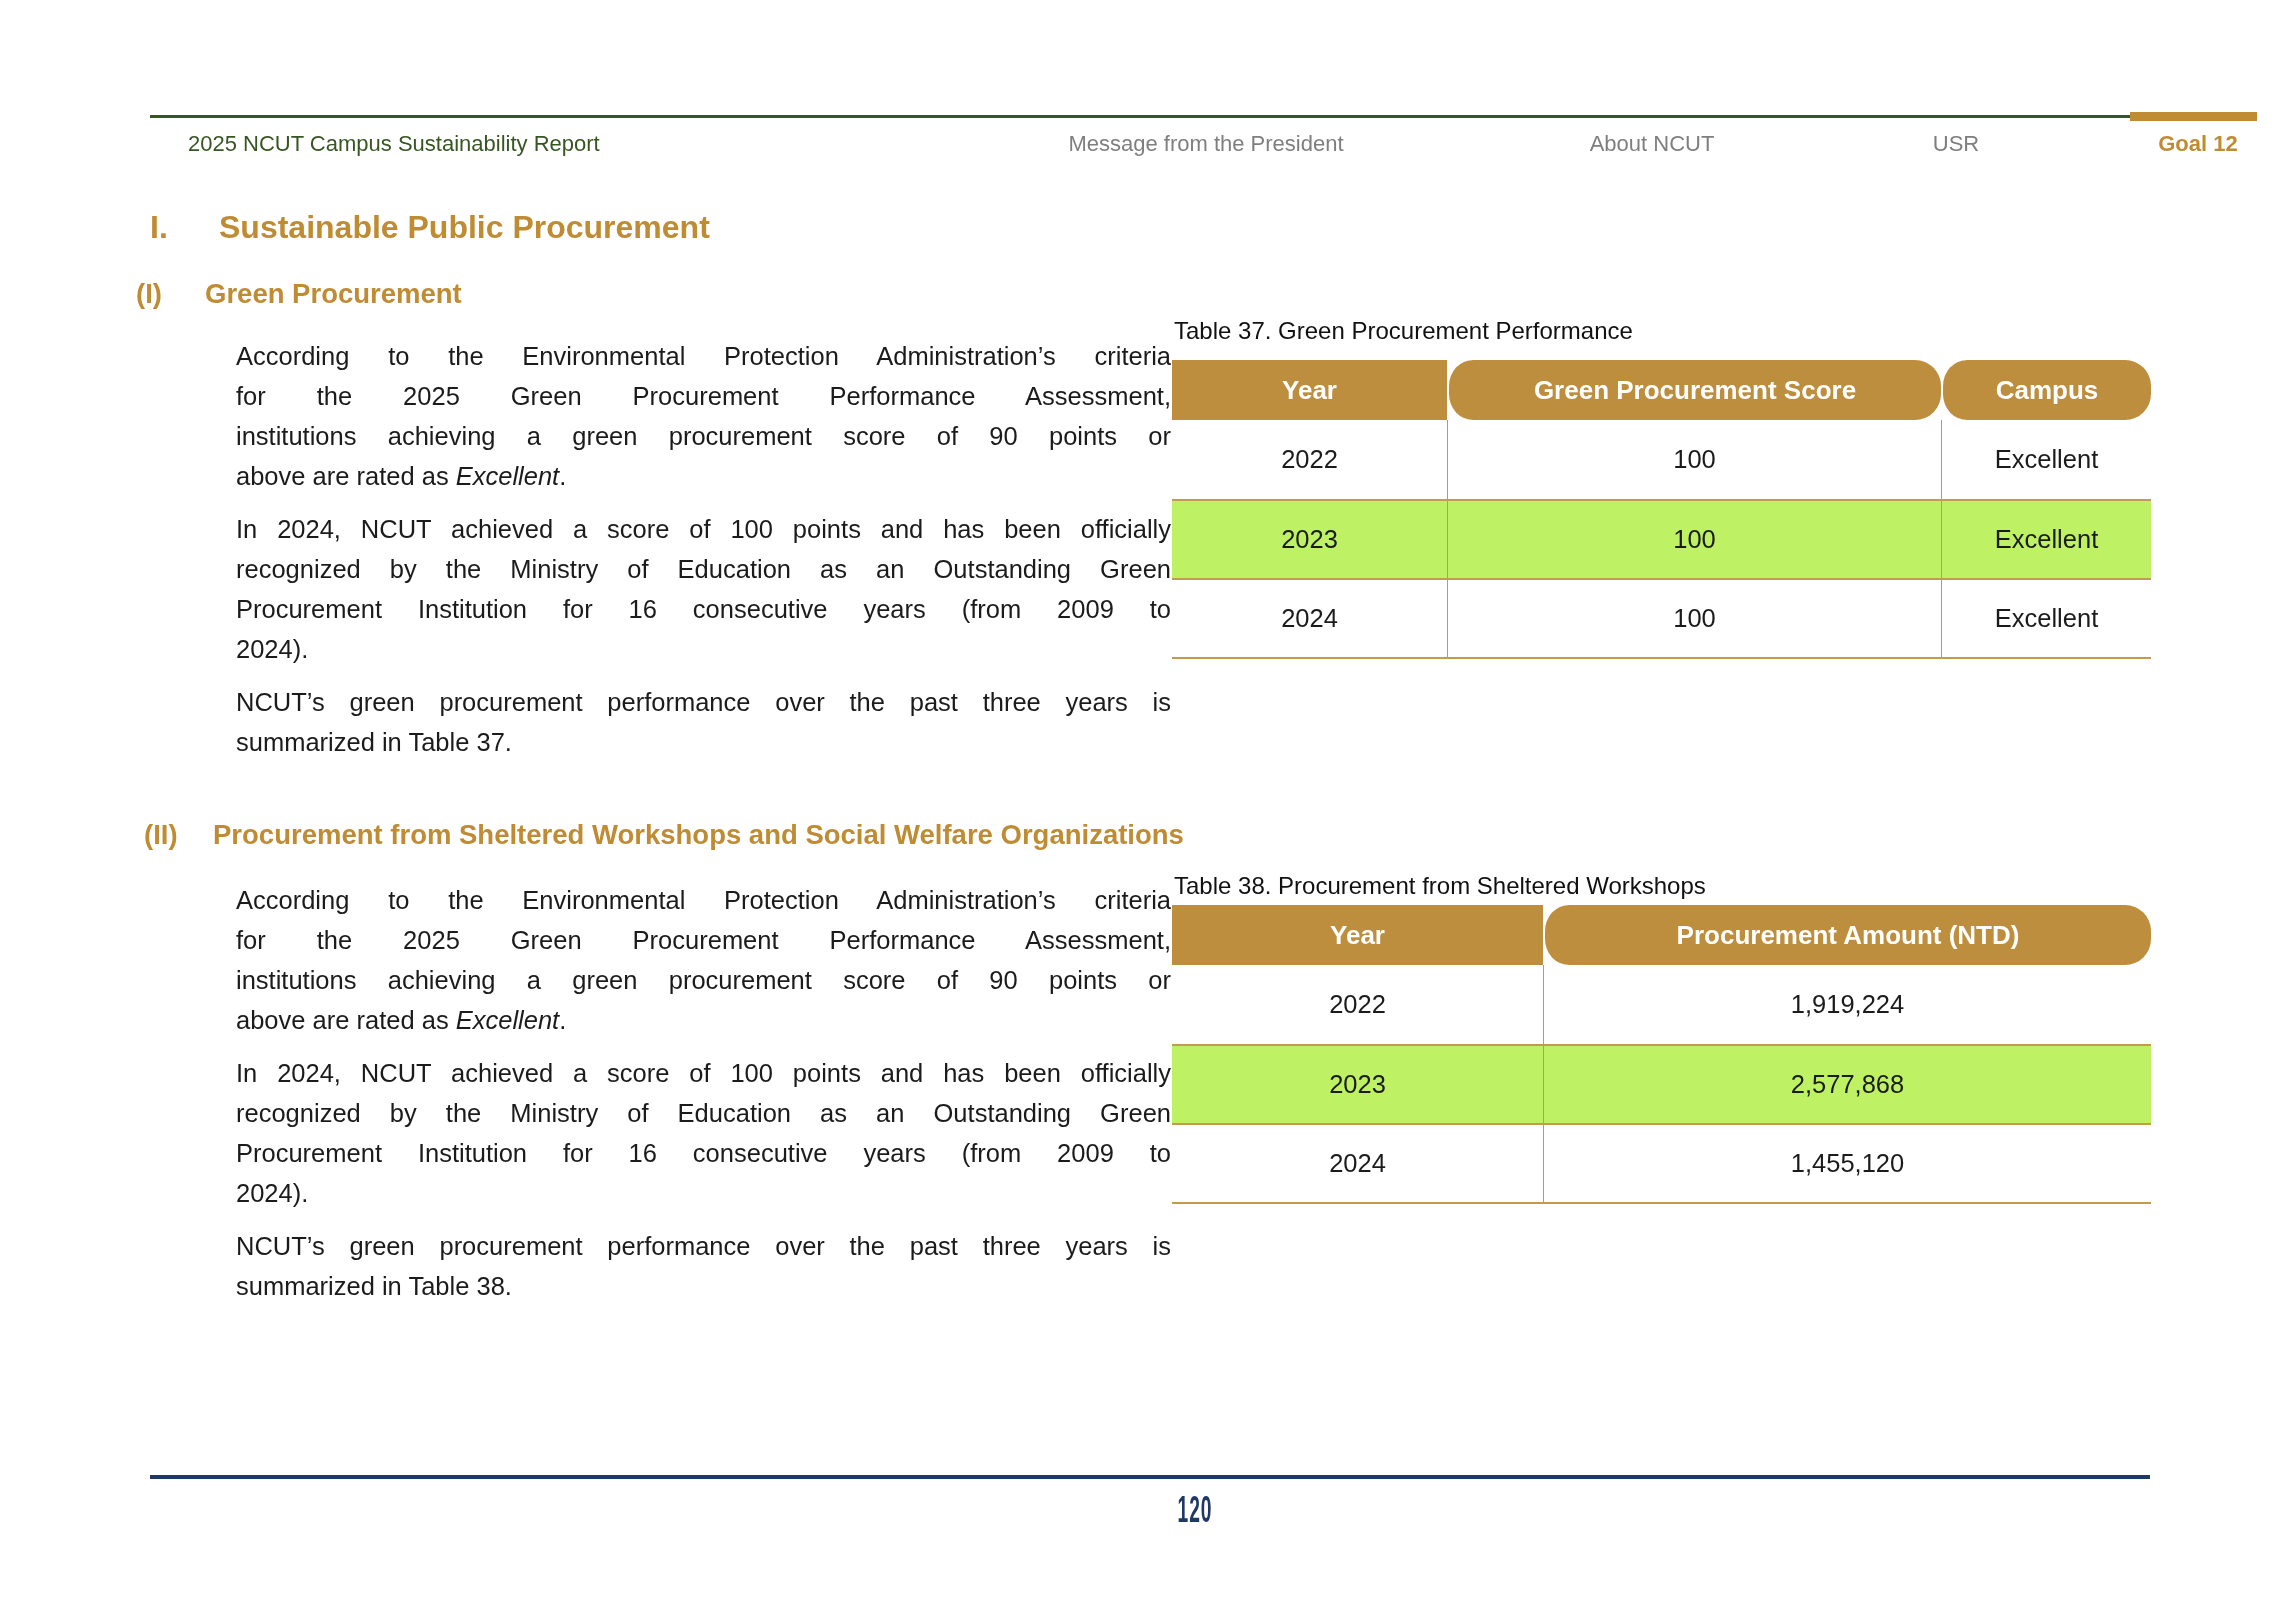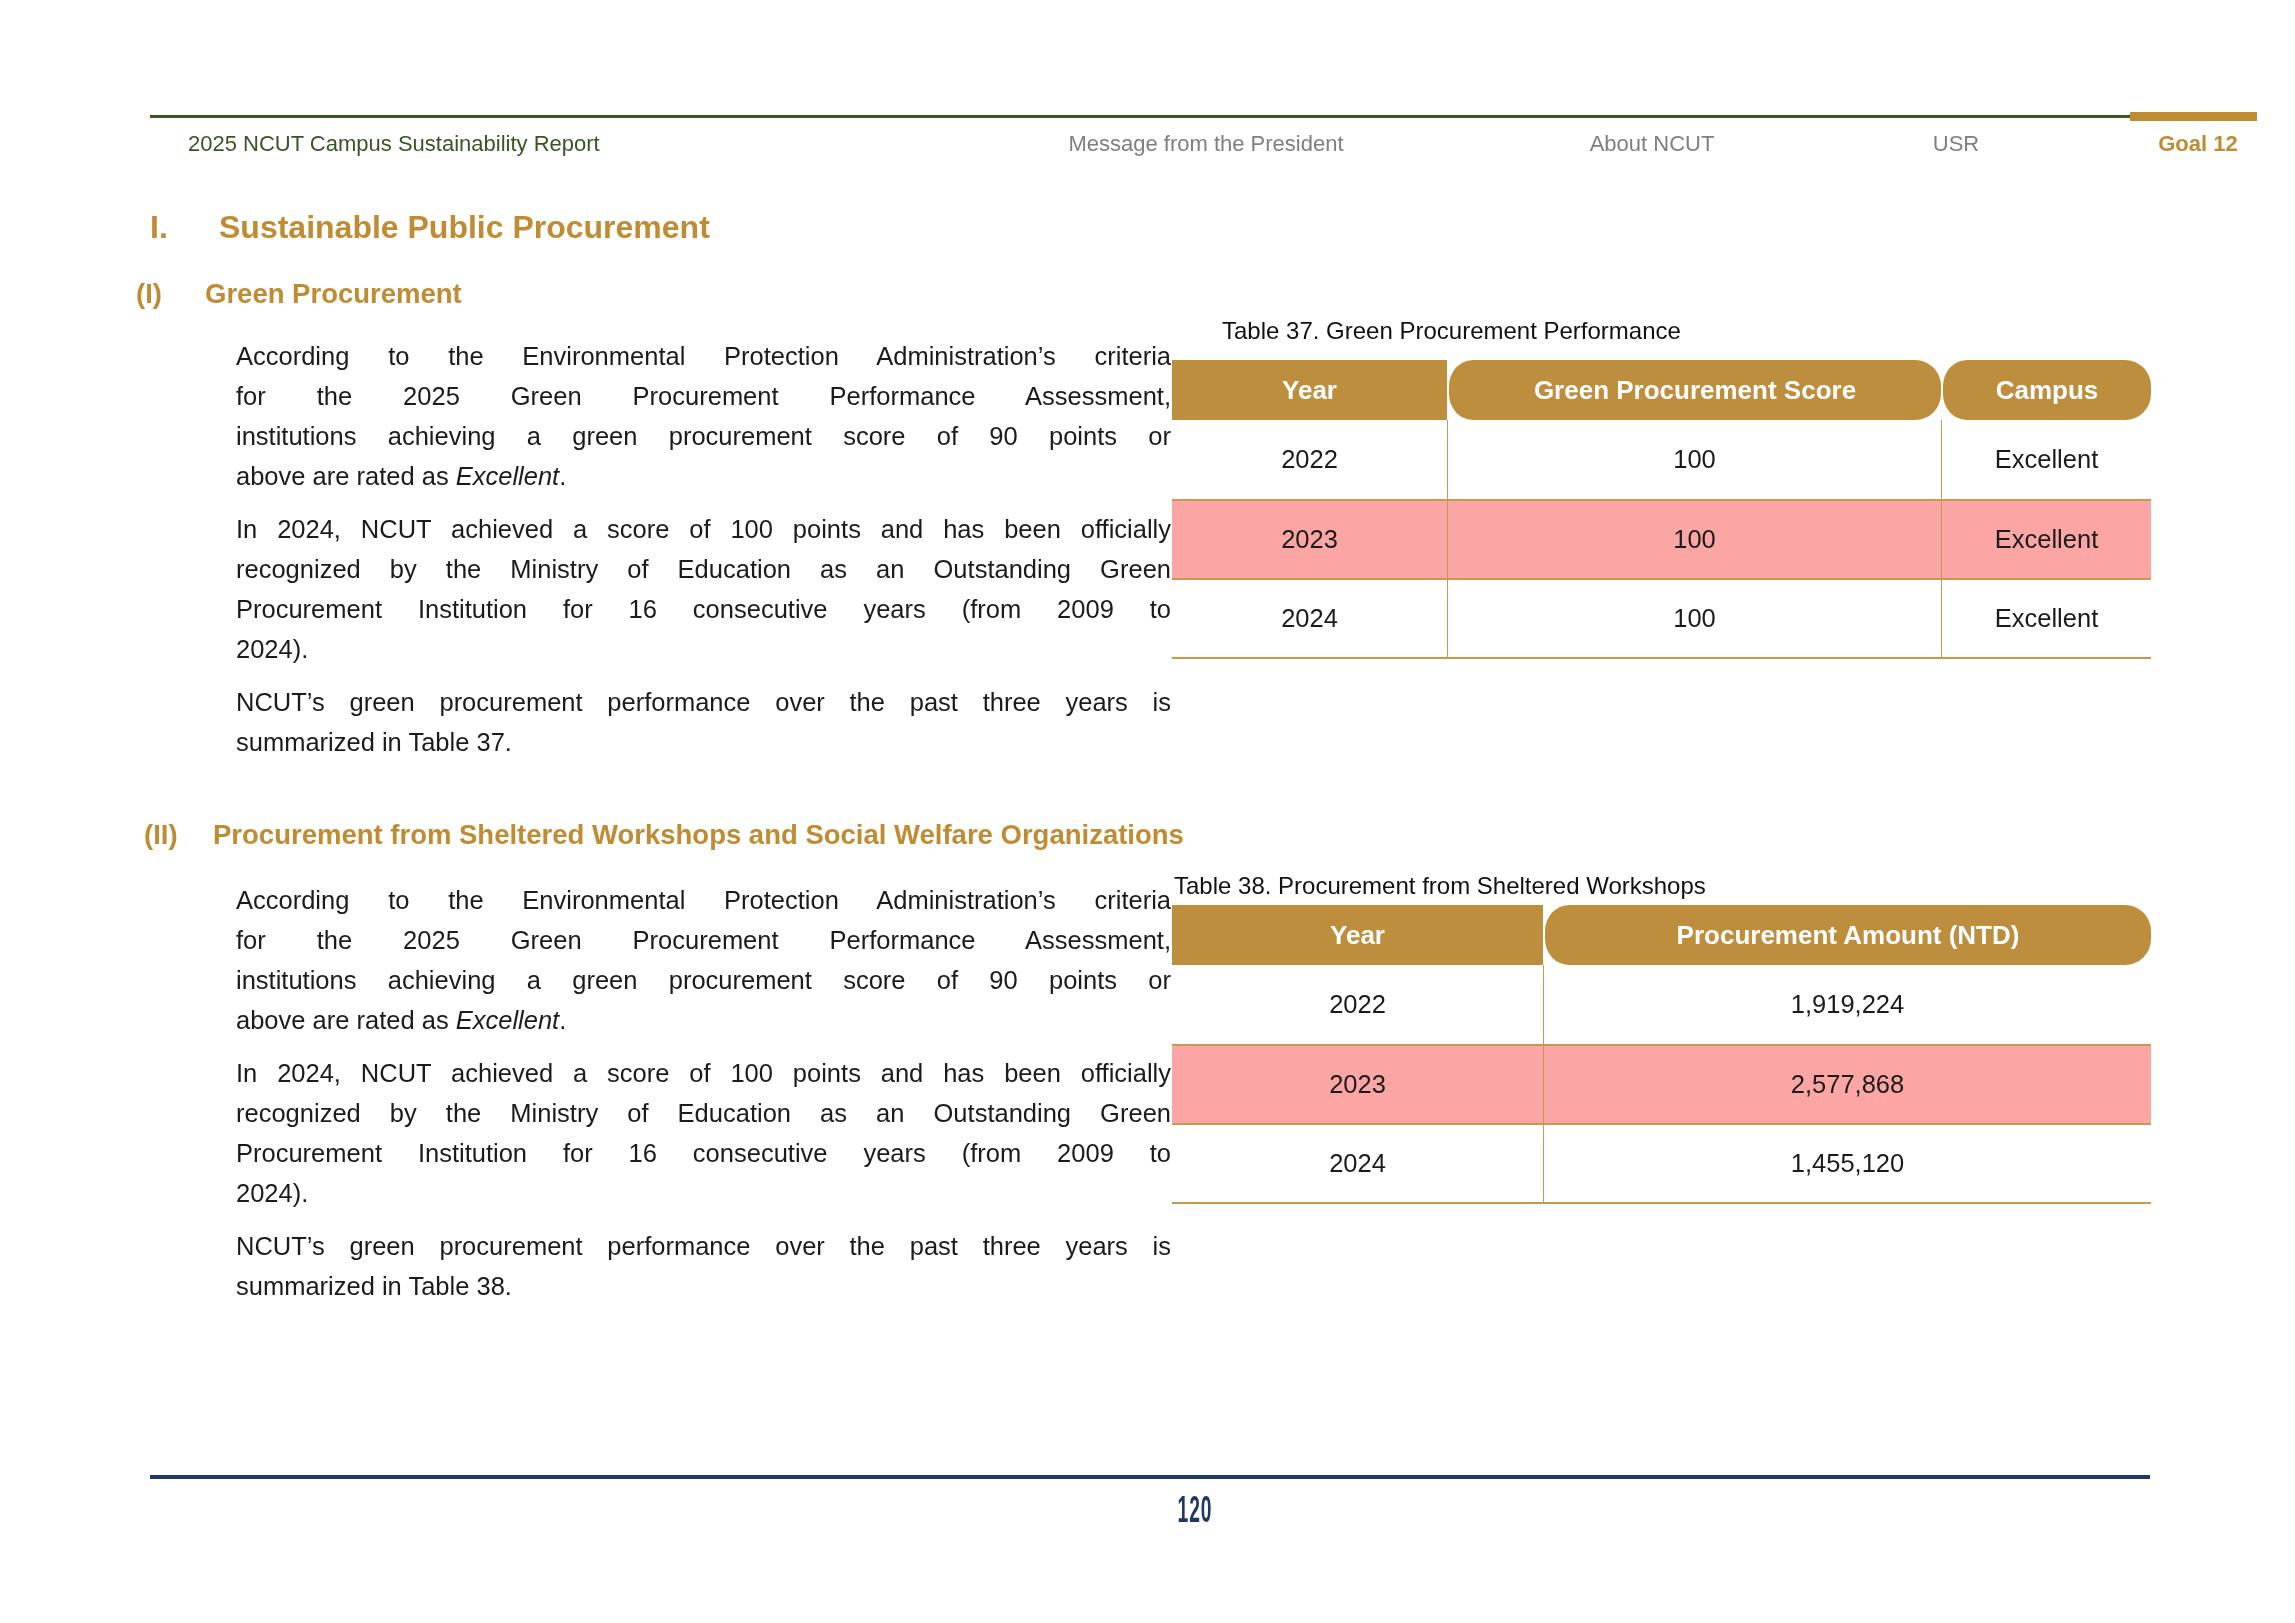--- a/index.html
+++ b/index.html
@@ -30,36 +30,36 @@
   .textcol { position:absolute; left:236px; width:935px; font-size:25.5px; color:#1b1b1b; }
   .textcol.s1 { top:336px; }
   .textcol.s2 { top:880px; }
   .para { margin:0 0 13px 0; }
   .jline { line-height:40px; text-align:justify; text-align-last:justify; }
   .jline.last { text-align-last:left; }
   .it { font-style:italic; }
 
   
   .tcaption { position:absolute; left:1174px; font-size:24px; line-height:29px; color:#111; white-space:nowrap; }
-  .cap37 { top:316px;margin-left:48px; }
+  .cap37 { top:316px; }
   .cap38 { top:871px; }
 
   .tbl { position:absolute; left:1172px; width:979px; border-bottom:2.6px solid #C49A4E; }
   .t37 { top:360px; }
   .t38 { top:905px; }
   .trh, .trd { display:grid; }
   .t37 .trh, .t37 .trd { grid-template-columns:275px 494px 210px; }
   .t38 .trh, .t38 .trd { grid-template-columns:371px 608px; }
   .trh { height:60px; }
   .trd { height:79px; }
   .cell { display:flex; align-items:center; justify-content:center; font-size:25.5px; }
   .trh .cell { background:#BD8E3E; color:#ffffff; font-weight:700; font-size:26px; }
   .trh .cell + .cell { border-left:2.6px solid #ffffff;border-radius:26px; }
   .trd .cell { background:#ffffff; }
-  .trd.alt .cell { background:#fca5a5; }
+  .trd.alt .cell { background:#bef264; }
   .trd .cell + .cell { border-left:1.3px solid #C49A4E; }
   .trd.line { border-top:2px solid #C49A4E; }
 
   
   .footer-rule { position:absolute; left:150px; top:1475px; width:2000px; height:3.9px; background:#1F3864; }
   .page-num { position:absolute; left:1195px; top:1489px; transform:translateX(-50%) scaleX(0.52);
               font-size:37px; font-weight:600; letter-spacing:2px; color:#1F3864; }
 </style>
 </head>
 <body>

